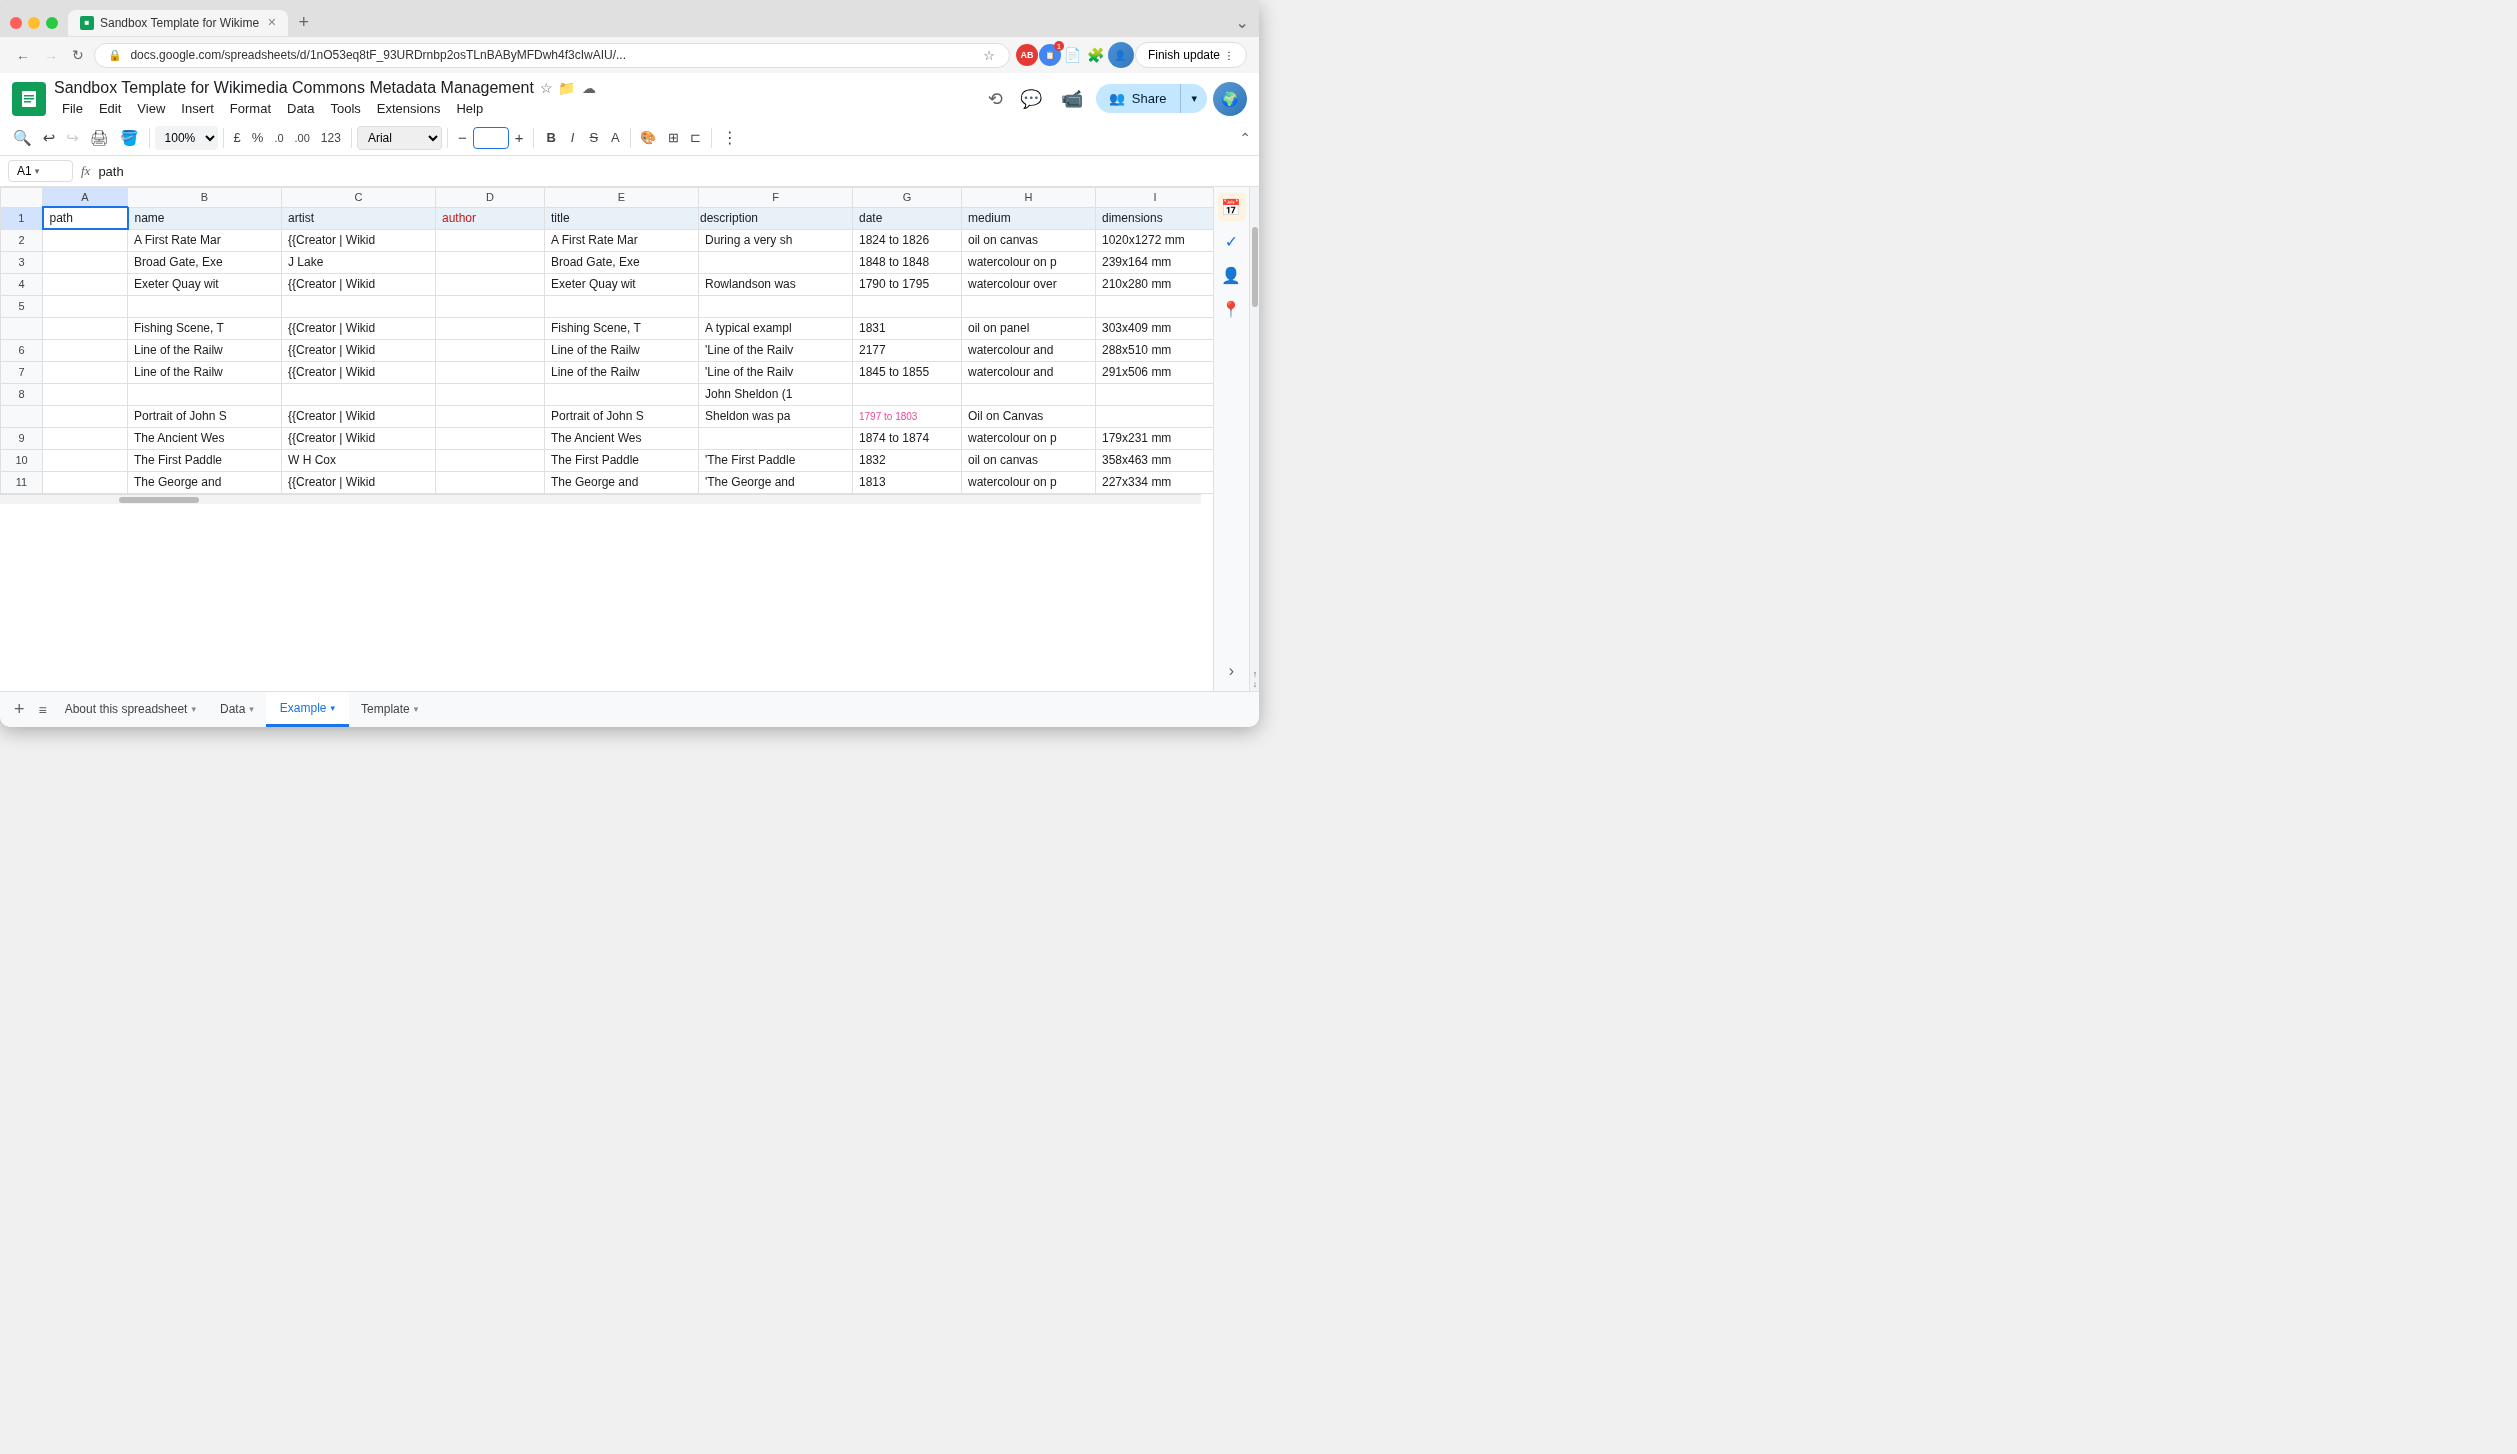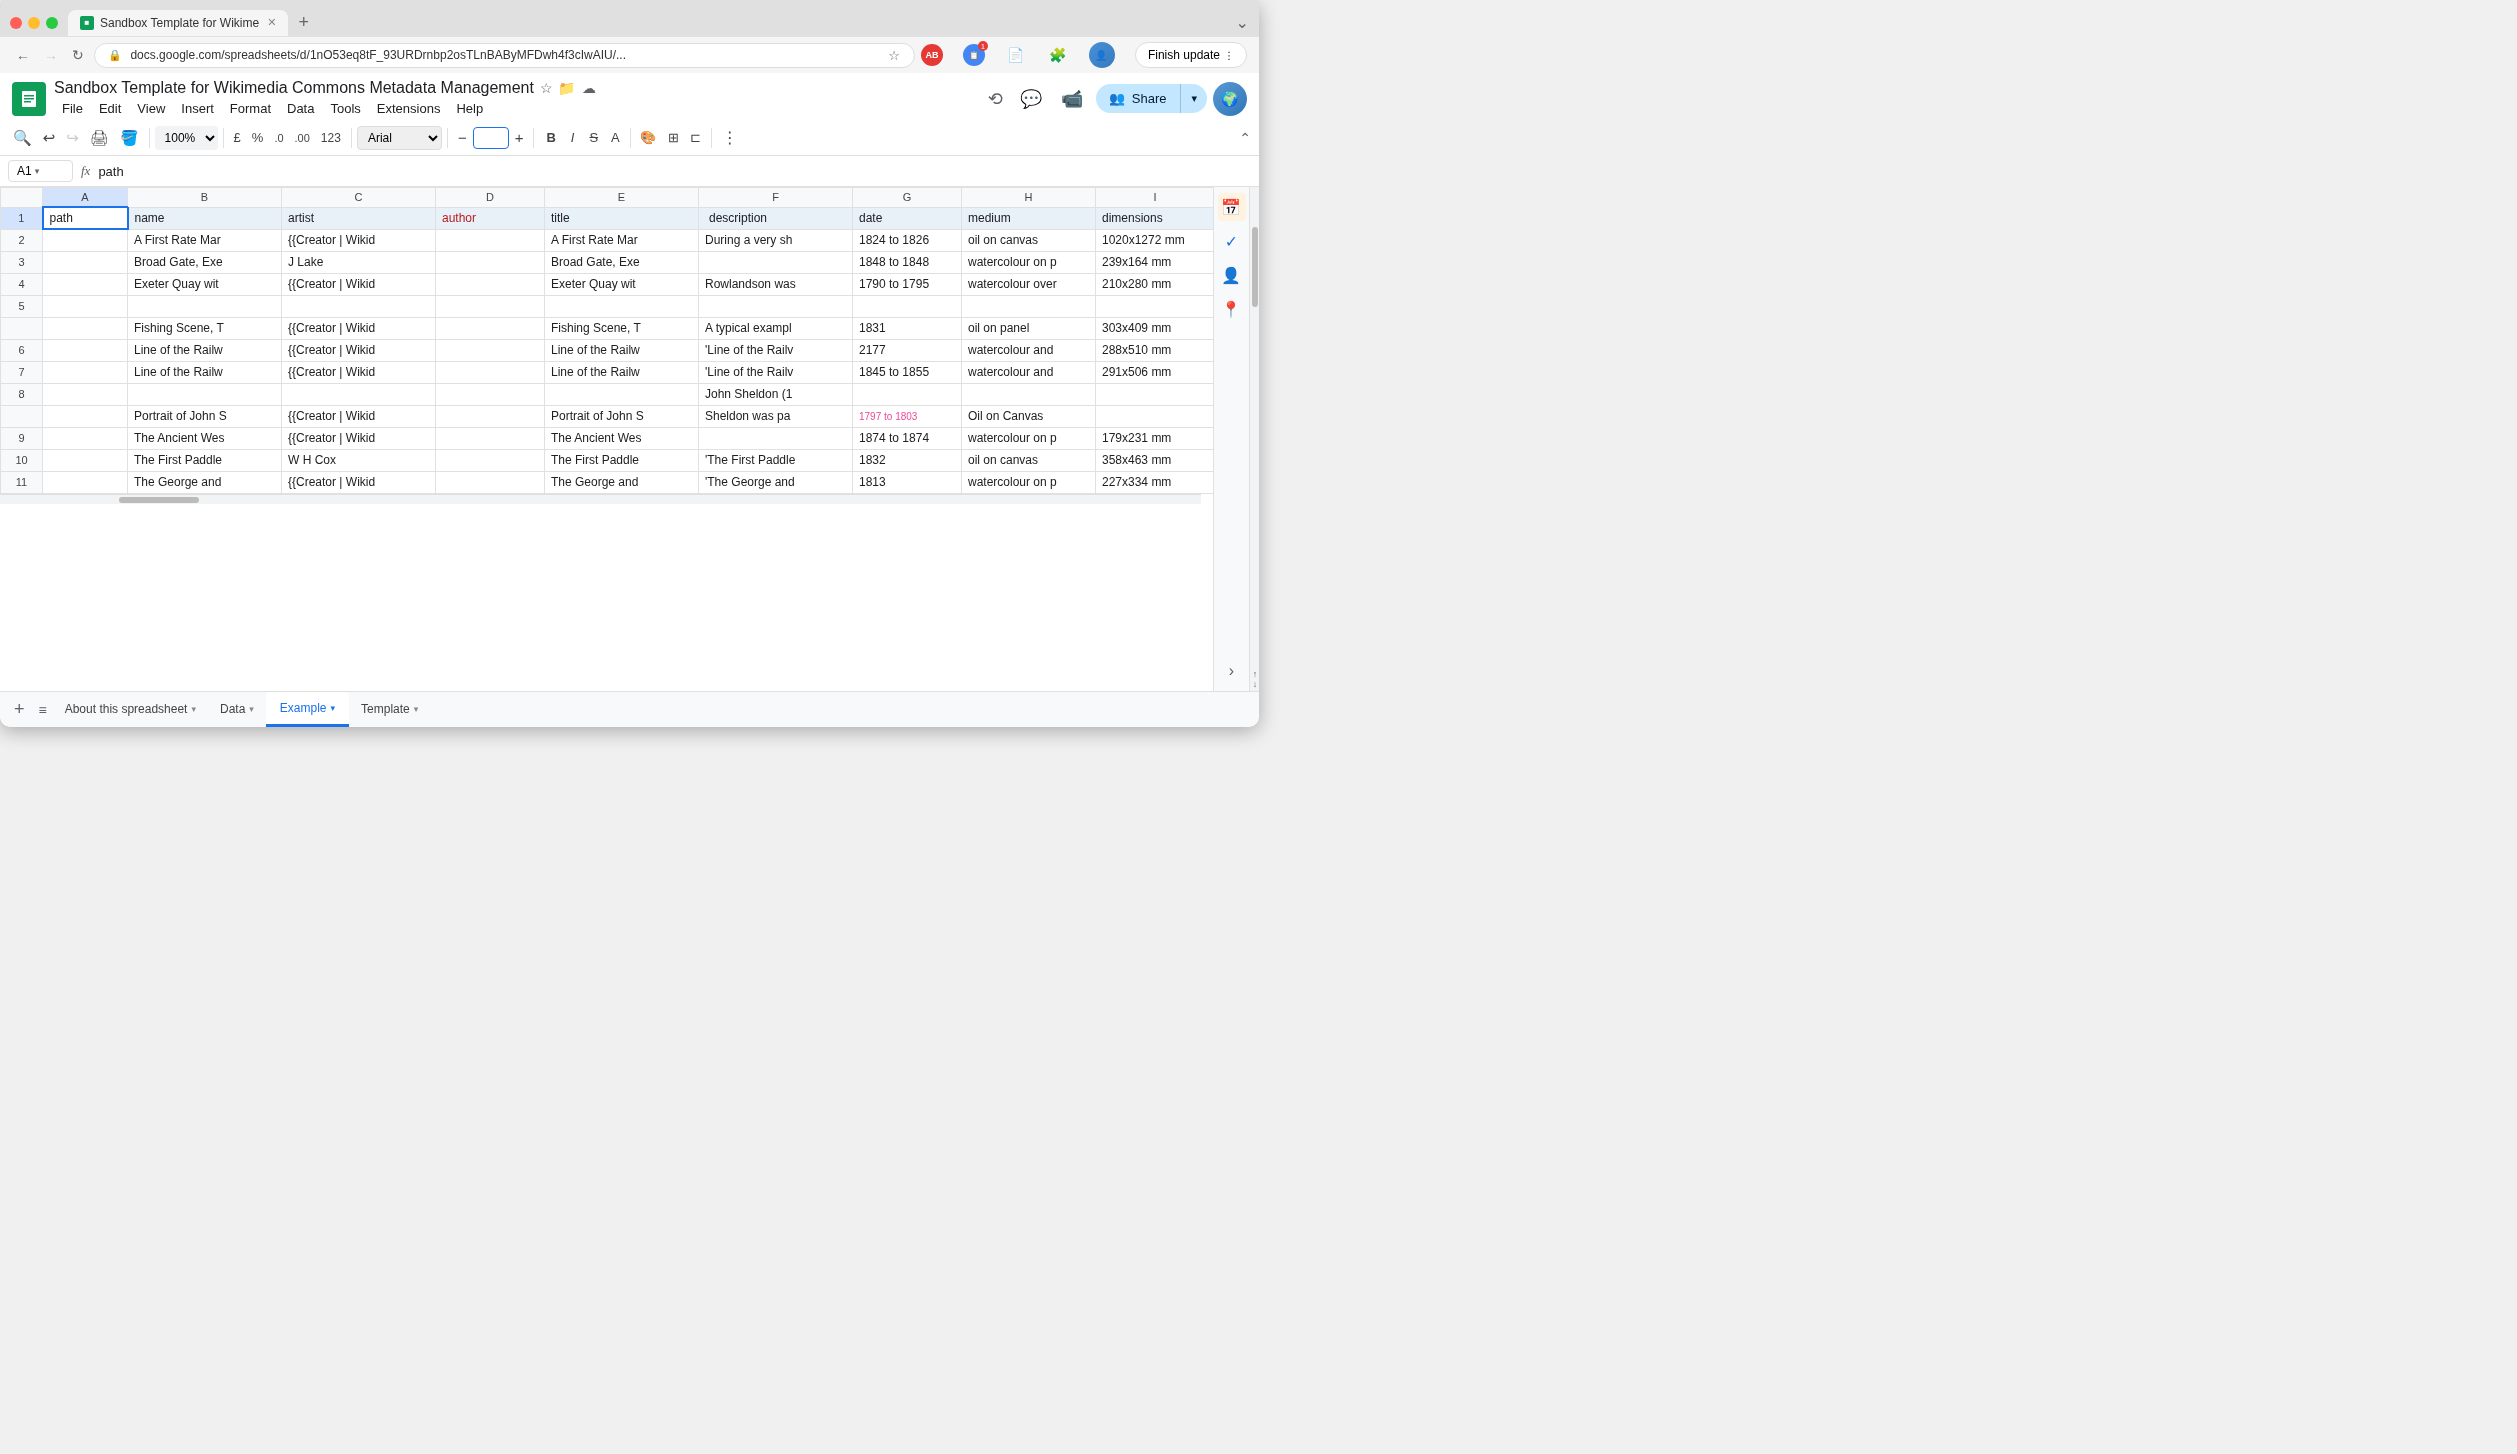--- a/index.html
+++ b/index.html
@@ -29,21 +29,21 @@
 
   <div style="background:#f5f5f5;padding:5px 12px;display:flex;align-items:center;gap:6px;">
     <button style="background:none;border:none;cursor:pointer;color:#666;font-size:14px;padding:4px;">←</button>
     <button style="background:none;border:none;cursor:pointer;color:#ccc;font-size:14px;padding:4px;">→</button>
     <button style="background:none;border:none;cursor:pointer;color:#666;font-size:14px;padding:4px;">↻</button>
     <div style="flex:1;background:white;border-radius:20px;padding:4px 14px;display:flex;align-items:center;gap:8px;border:1px solid #ddd;font-size:12px;">
       <span style="color:#666;font-size:11px;">🔒</span>
       <span style="flex:1;overflow:hidden;text-overflow:ellipsis;white-space:nowrap;color:#333;">docs.google.com/spreadsheets/d/1nO53eq8tF_93URDrnbp2osTLnBAByMFDwh4f3cIwAIU/...</span>
       <span style="color:#666;font-size:13px;">☆</span>
     </div>
-    <div style="display:flex;align-items:center;gap:20px;">
+    <div style="display:flex;align-items:center;gap:1px;">
       <div style="width:22px;height:22px;background:#e53935;border-radius:50%;display:flex;align-items:center;justify-content:center;color:white;font-size:9px;font-weight:bold;">AB</div>
       <div style="width:22px;height:22px;background:#4285f4;border-radius:50%;display:flex;align-items:center;justify-content:center;color:white;font-size:9px;position:relative;">
         <span style="font-size:8px;">📋</span>
         <span style="position:absolute;top:-3px;right:-3px;background:#e53935;color:white;border-radius:50%;width:10px;height:10px;font-size:7px;display:flex;align-items:center;justify-content:center;">1</span>
       </div>
       <div style="width:22px;height:22px;display:flex;align-items:center;justify-content:center;font-size:14px;">📄</div>
       <div style="width:22px;height:22px;display:flex;align-items:center;justify-content:center;font-size:14px;">🧩</div>
       <div style="width:26px;height:26px;border-radius:50%;background:linear-gradient(135deg,#4a90d9,#357abd);display:flex;align-items:center;justify-content:center;color:white;font-size:10px;">👤</div>
       <button style="background:white;border:1px solid #ddd;border-radius:20px;padding:5px 12px;font-size:12px;cursor:pointer;display:flex;align-items:center;gap:4px;">
         <span>Finish update</span>
@@ -168,21 +168,21 @@
           </thead>
           <tbody>
 
             <tr>
               <td style="background:#d3e3fd;border:1px solid #e0e0e0;text-align:center;font-size:11px;padding:2px;color:#444;position:sticky;left:0;z-index:1;min-width:42px;">1</td>
               <td style="padding:2px 6px;border:2px solid #1a73e8;background:white;font-size:12px;color:#202124;min-width:85px;height:22px;">path</td>
               <td style="padding:2px 6px;border:1px solid #e0e0e0;background:#e8f0f8;font-size:12px;color:#202124;min-width:154px;height:22px;font-weight:500;">name</td>
               <td style="padding:2px 6px;border:1px solid #e0e0e0;background:#e8f0f8;font-size:12px;color:#202124;min-width:154px;height:22px;font-weight:500;">artist</td>
               <td style="padding:2px 6px;border:1px solid #e0e0e0;background:#e8f0f8;font-size:12px;color:#b91c1c;min-width:109px;height:22px;font-weight:500;">author</td>
               <td style="padding:2px 6px;border:1px solid #e0e0e0;background:#e8f0f8;font-size:12px;color:#202124;min-width:154px;height:22px;font-weight:500;">title</td>
-              <td style="padding:2px 10px;border:1px solid #e0e0e0;background:#e8f0f8;font-size:12px;color:#202124;min-width:154px;height:22px;font-weight:500;">description</td>
+              <td style="padding:2px 1px;border:1px solid #e0e0e0;background:#e8f0f8;font-size:12px;color:#202124;min-width:154px;height:22px;font-weight:500;">description</td>
               <td style="padding:2px 6px;border:1px solid #e0e0e0;background:#e8f0f8;font-size:12px;color:#202124;min-width:109px;height:22px;font-weight:500;">date</td>
               <td style="padding:2px 6px;border:1px solid #e0e0e0;background:#e8f0f8;font-size:12px;color:#202124;min-width:134px;height:22px;font-weight:500;">medium</td>
               <td style="padding:2px 6px;border:1px solid #e0e0e0;background:#e8f0f8;font-size:12px;color:#202124;min-width:119px;height:22px;font-weight:500;">dimensions</td>
 
             </tr>
 
             <tr>
               <td style="background:#f8f9fa;border:1px solid #e0e0e0;text-align:center;font-size:11px;padding:2px;color:#444;position:sticky;left:0;z-index:1;">2</td>
               <td style="padding:2px 6px;border:1px solid #e0e0e0;font-size:12px;color:#202124;height:22px;"></td>
               <td style="padding:2px 6px;border:1px solid #e0e0e0;font-size:12px;color:#202124;height:22px;">A First Rate Mar</td>

